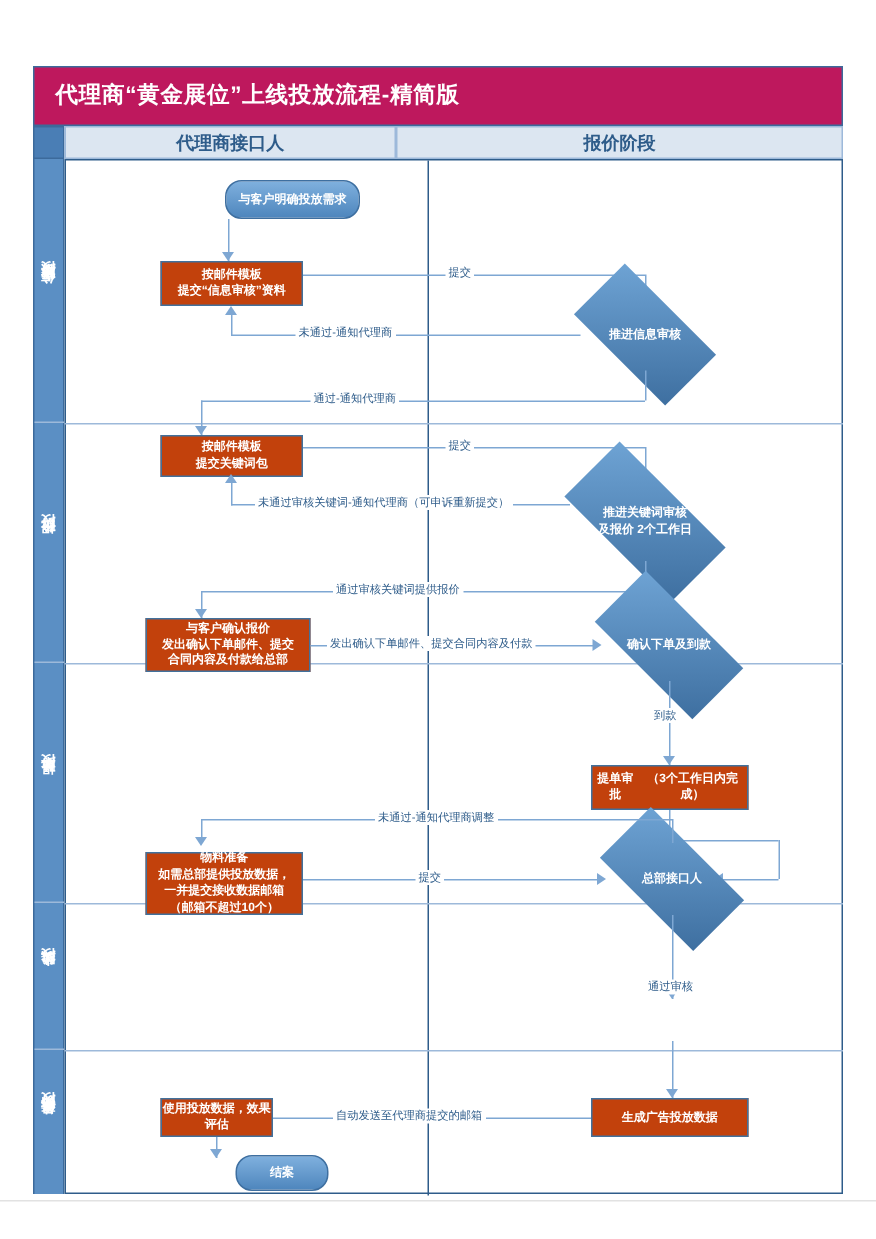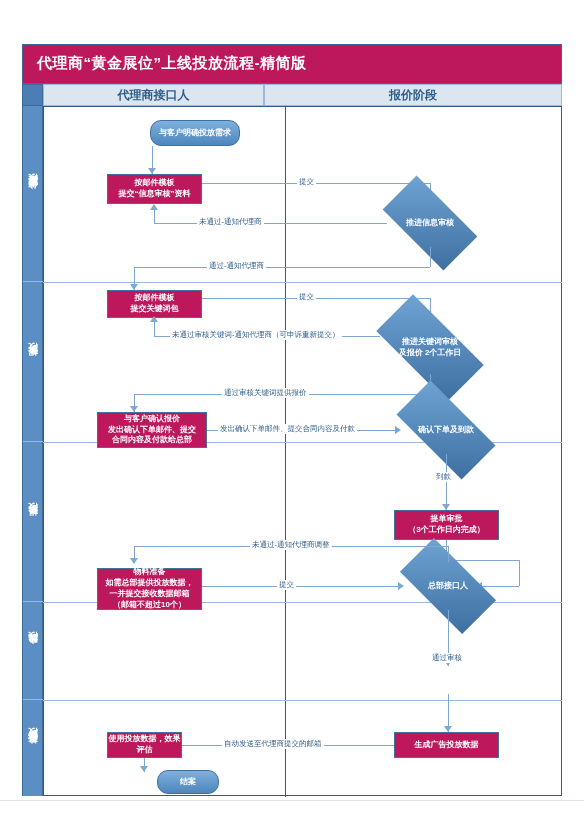--- a/index.html
+++ b/index.html
@@ -64,21 +64,21 @@
     border-bottom:1px solid #9DB9DA;box-sizing:border-box;
   }
   .stage-label span{
     writing-mode:vertical-rl;transform:rotate(180deg);white-space:nowrap;letter-spacing:1px;
   }
 
   
   .node{position:absolute;box-sizing:border-box;color:#fff;font-size:8px;font-weight:bold;
         line-height:1.35;text-align:center;display:flex;align-items:center;justify-content:center;}
   .rect{
-    background:#be185d;border:1px solid #41719C;
+    background:#c2410c;border:1px solid #41719C;
   }
   .stadium{
     background:linear-gradient(180deg,#7FB0DE 0%,#4E86BD 100%);
     border:1px solid #3E6FA0;border-radius:11px;margin-left:43px;
   }
   .diamond{background:transparent;border:none;}
   .diamond .dshape{
     position:absolute;left:0;top:0;width:100%;height:100%;
     background:linear-gradient(135deg,#6EA3D4 0%,#3E6FA0 100%);
     transform:rotate(45deg);
@@ -217,21 +217,21 @@
 
         <div class="node diamond" style="left:378px;top:300px;width:92px;height:48px;">
           <div class="dshape"></div>
           <div class="dtext">确认下单及到款</div>
         </div>
 
         <div class="ln lnv" style="left:424px;top:348px;height:56px;"></div>
         <div class="arw arw-d" style="left:420px;top:398px;"></div>
         <div class="elbl" style="left:412px;top:366px;">到款</div>
 
-        <div class="node rect" style="left:372px;top:404px;width:105px;height:30px;flex-direction:column;">
+        <div class="node rect" style="left:372px;top:404px;width:105px;height:30px;flex-direction:row;">
           <div>提单审批</div>
           <div>（3个工作日内完成）</div>
         </div>
 
         <div class="ln lnv" style="left:424px;top:434px;height:20px;"></div>
         <div class="ln lnh" style="left:424px;top:454px;width:73px;"></div>
         <div class="ln lnv" style="left:497px;top:454px;height:26px;"></div>
         <div class="ln lnh" style="left:460px;top:480px;width:37px;"></div>
         <div class="arw arw-l" style="left:454px;top:476px;"></div>
 

